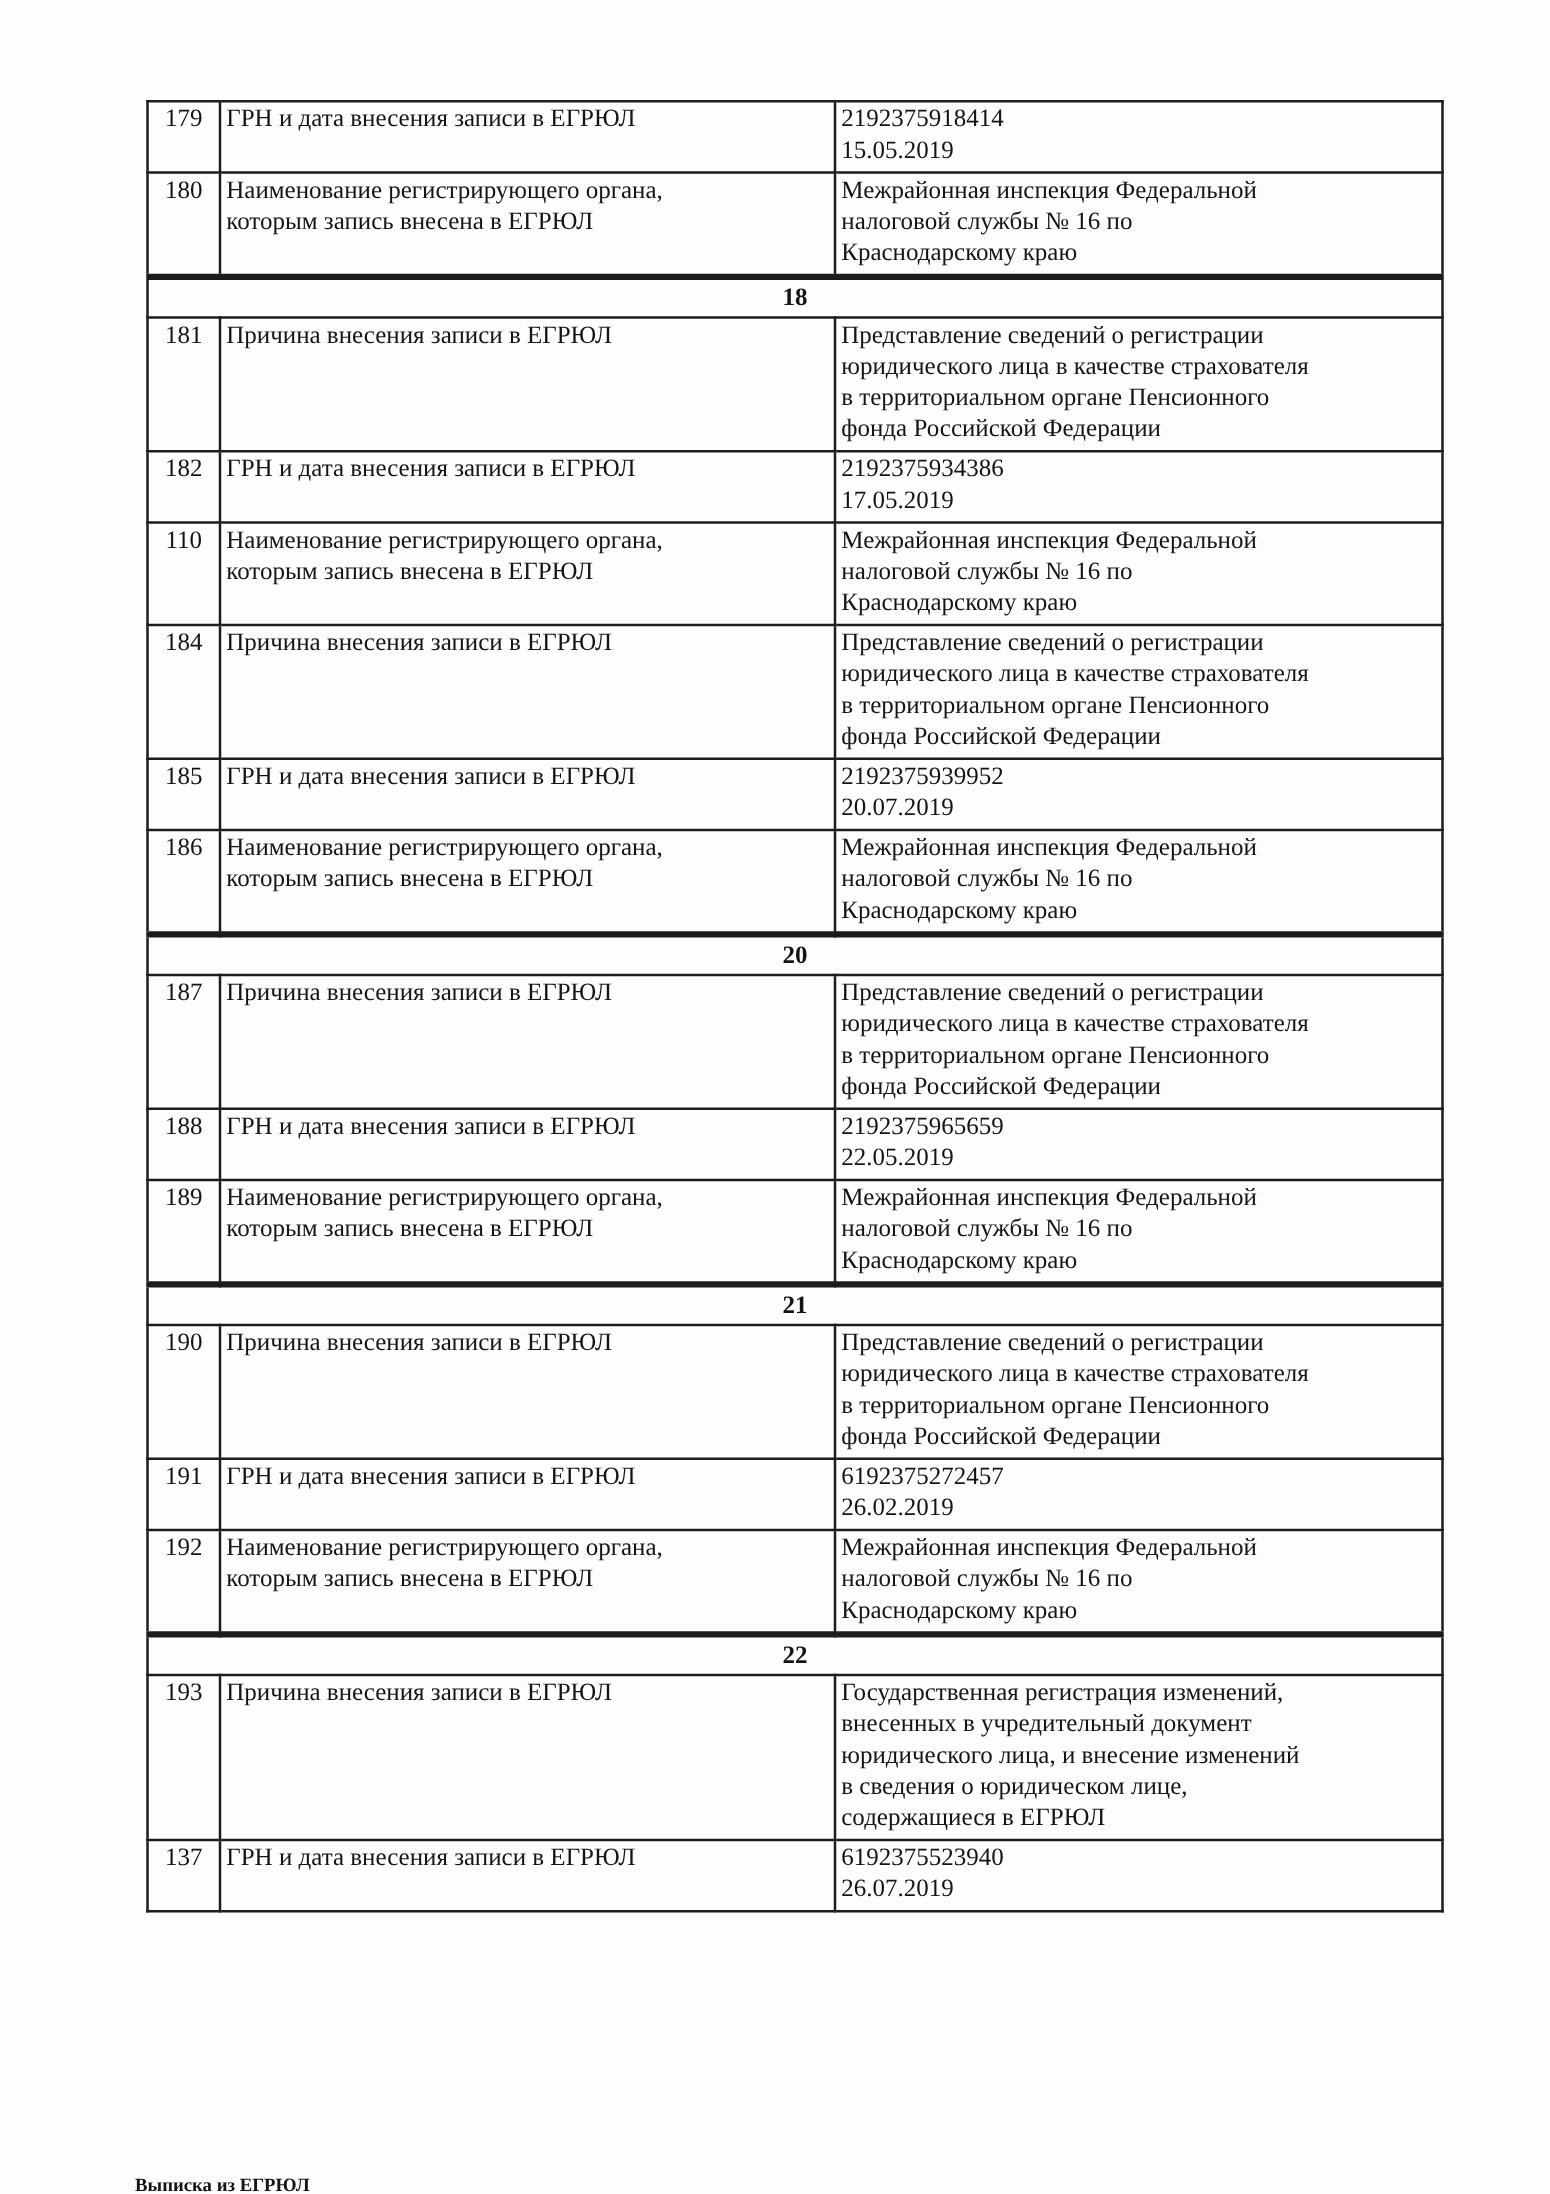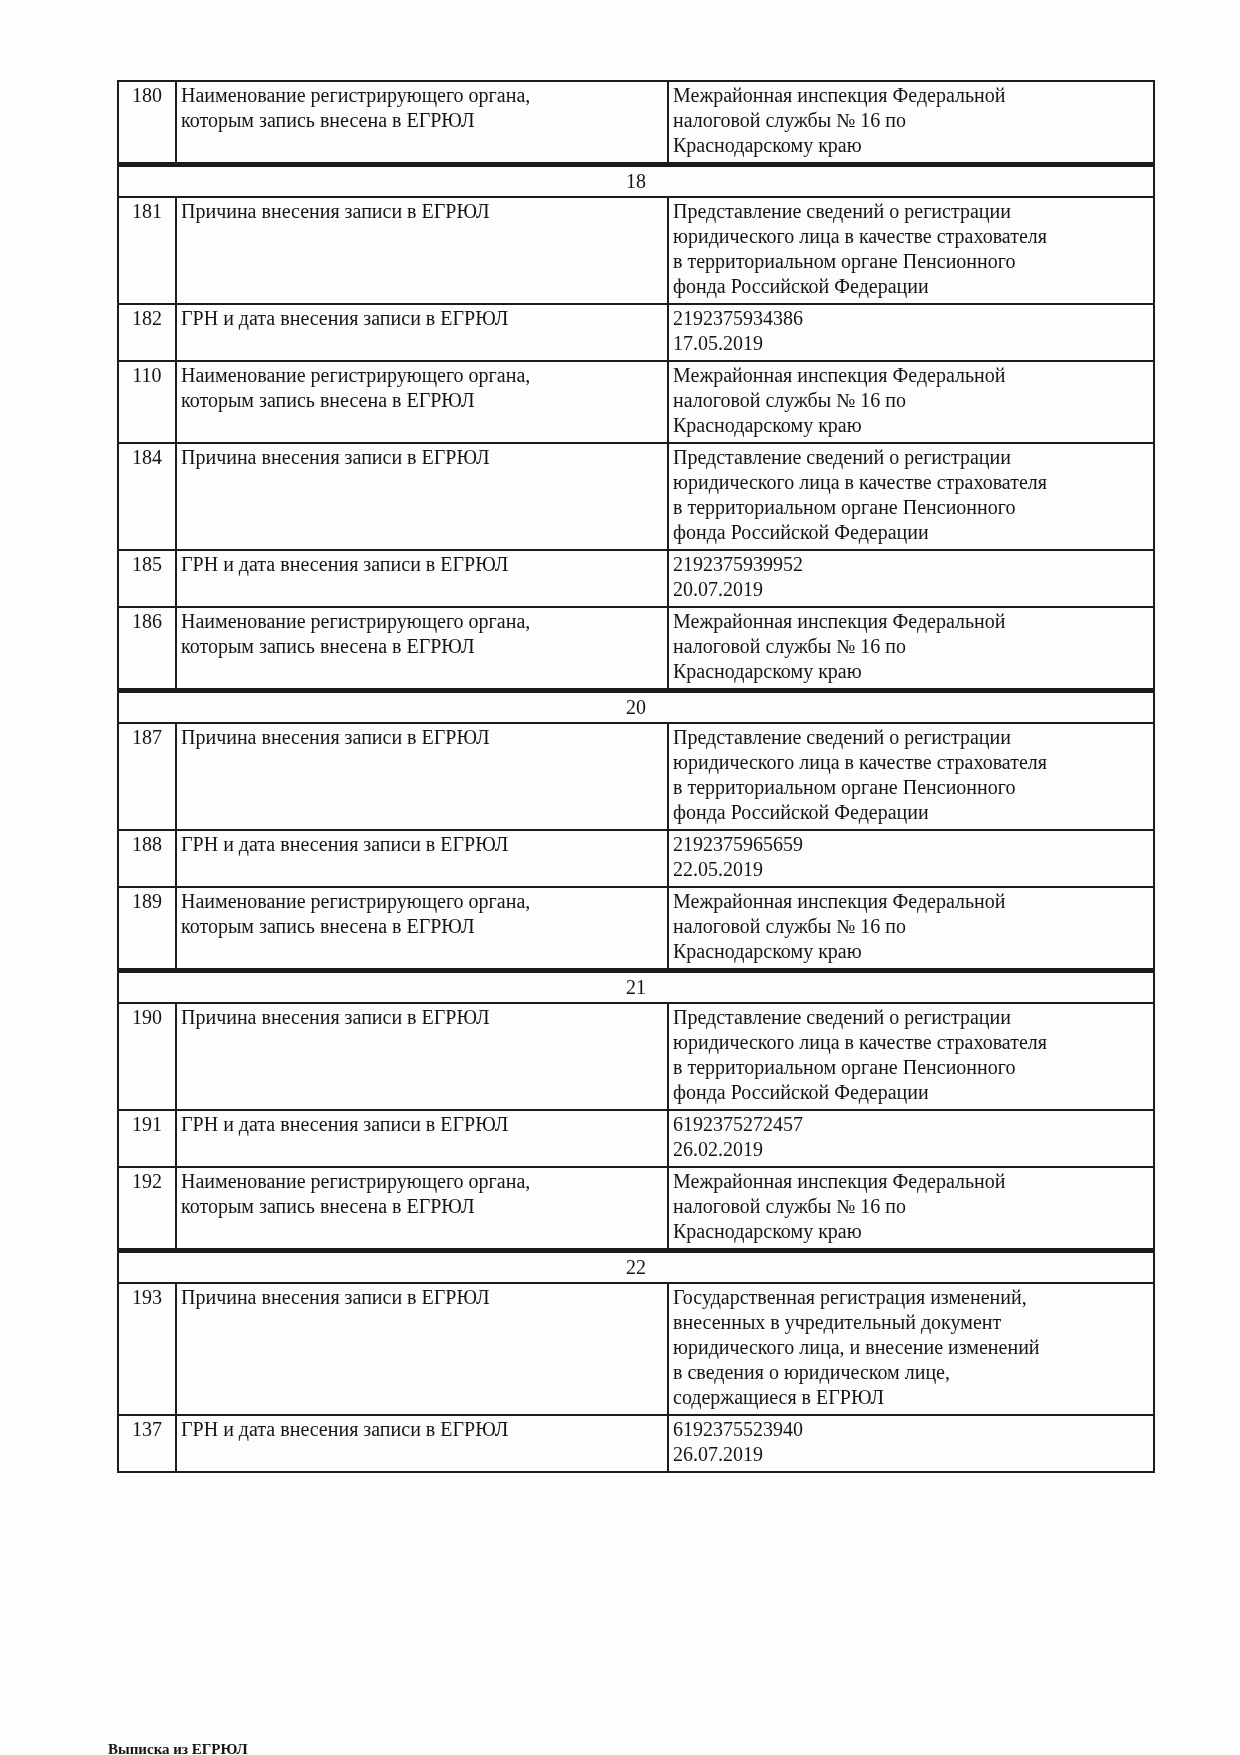--- a/index.html
+++ b/index.html
@@ -42,21 +42,21 @@
   }
   table.egrul td.num {
     text-align: center;
     white-space: normal;
     padding-left: 1px;
     padding-right: 1px;
   }
   table.egrul tr.section-row td {
     border-top: 5px solid #1c1c1c;
     text-align: center;
-    font-weight: normal;
+    font-weight: bold;
     white-space: normal;
     padding: 2px 4px 3px 4px;
     line-height: 24px;
   }
   .footer {
     position: absolute;
     left: 108px;
     right: 102px;
     top: 1739px;
     display: flex;
@@ -76,20 +76,26 @@
 <div class="page">
 
   <table class="egrul">
     <colgroup>
       <col class="c-num">
       <col class="c-label">
       <col class="c-value">
     </colgroup>
     <tbody>
         <tr>
+          <td class="num">179</td>
+          <td class="label">ГРН и дата внесения записи в ЕГРЮЛ</td>
+          <td class="value">2192375918414
+15.05.2019</td>
+        </tr>
+        <tr>
           <td class="num">180</td>
           <td class="label">Наименование регистрирующего органа,
 которым запись внесена в ЕГРЮЛ</td>
           <td class="value">Межрайонная инспекция Федеральной
 налоговой службы № 16 по
 Краснодарскому краю</td>
         </tr>
         <tr class="section-row">
           <td colspan="3">18</td>
         </tr>

